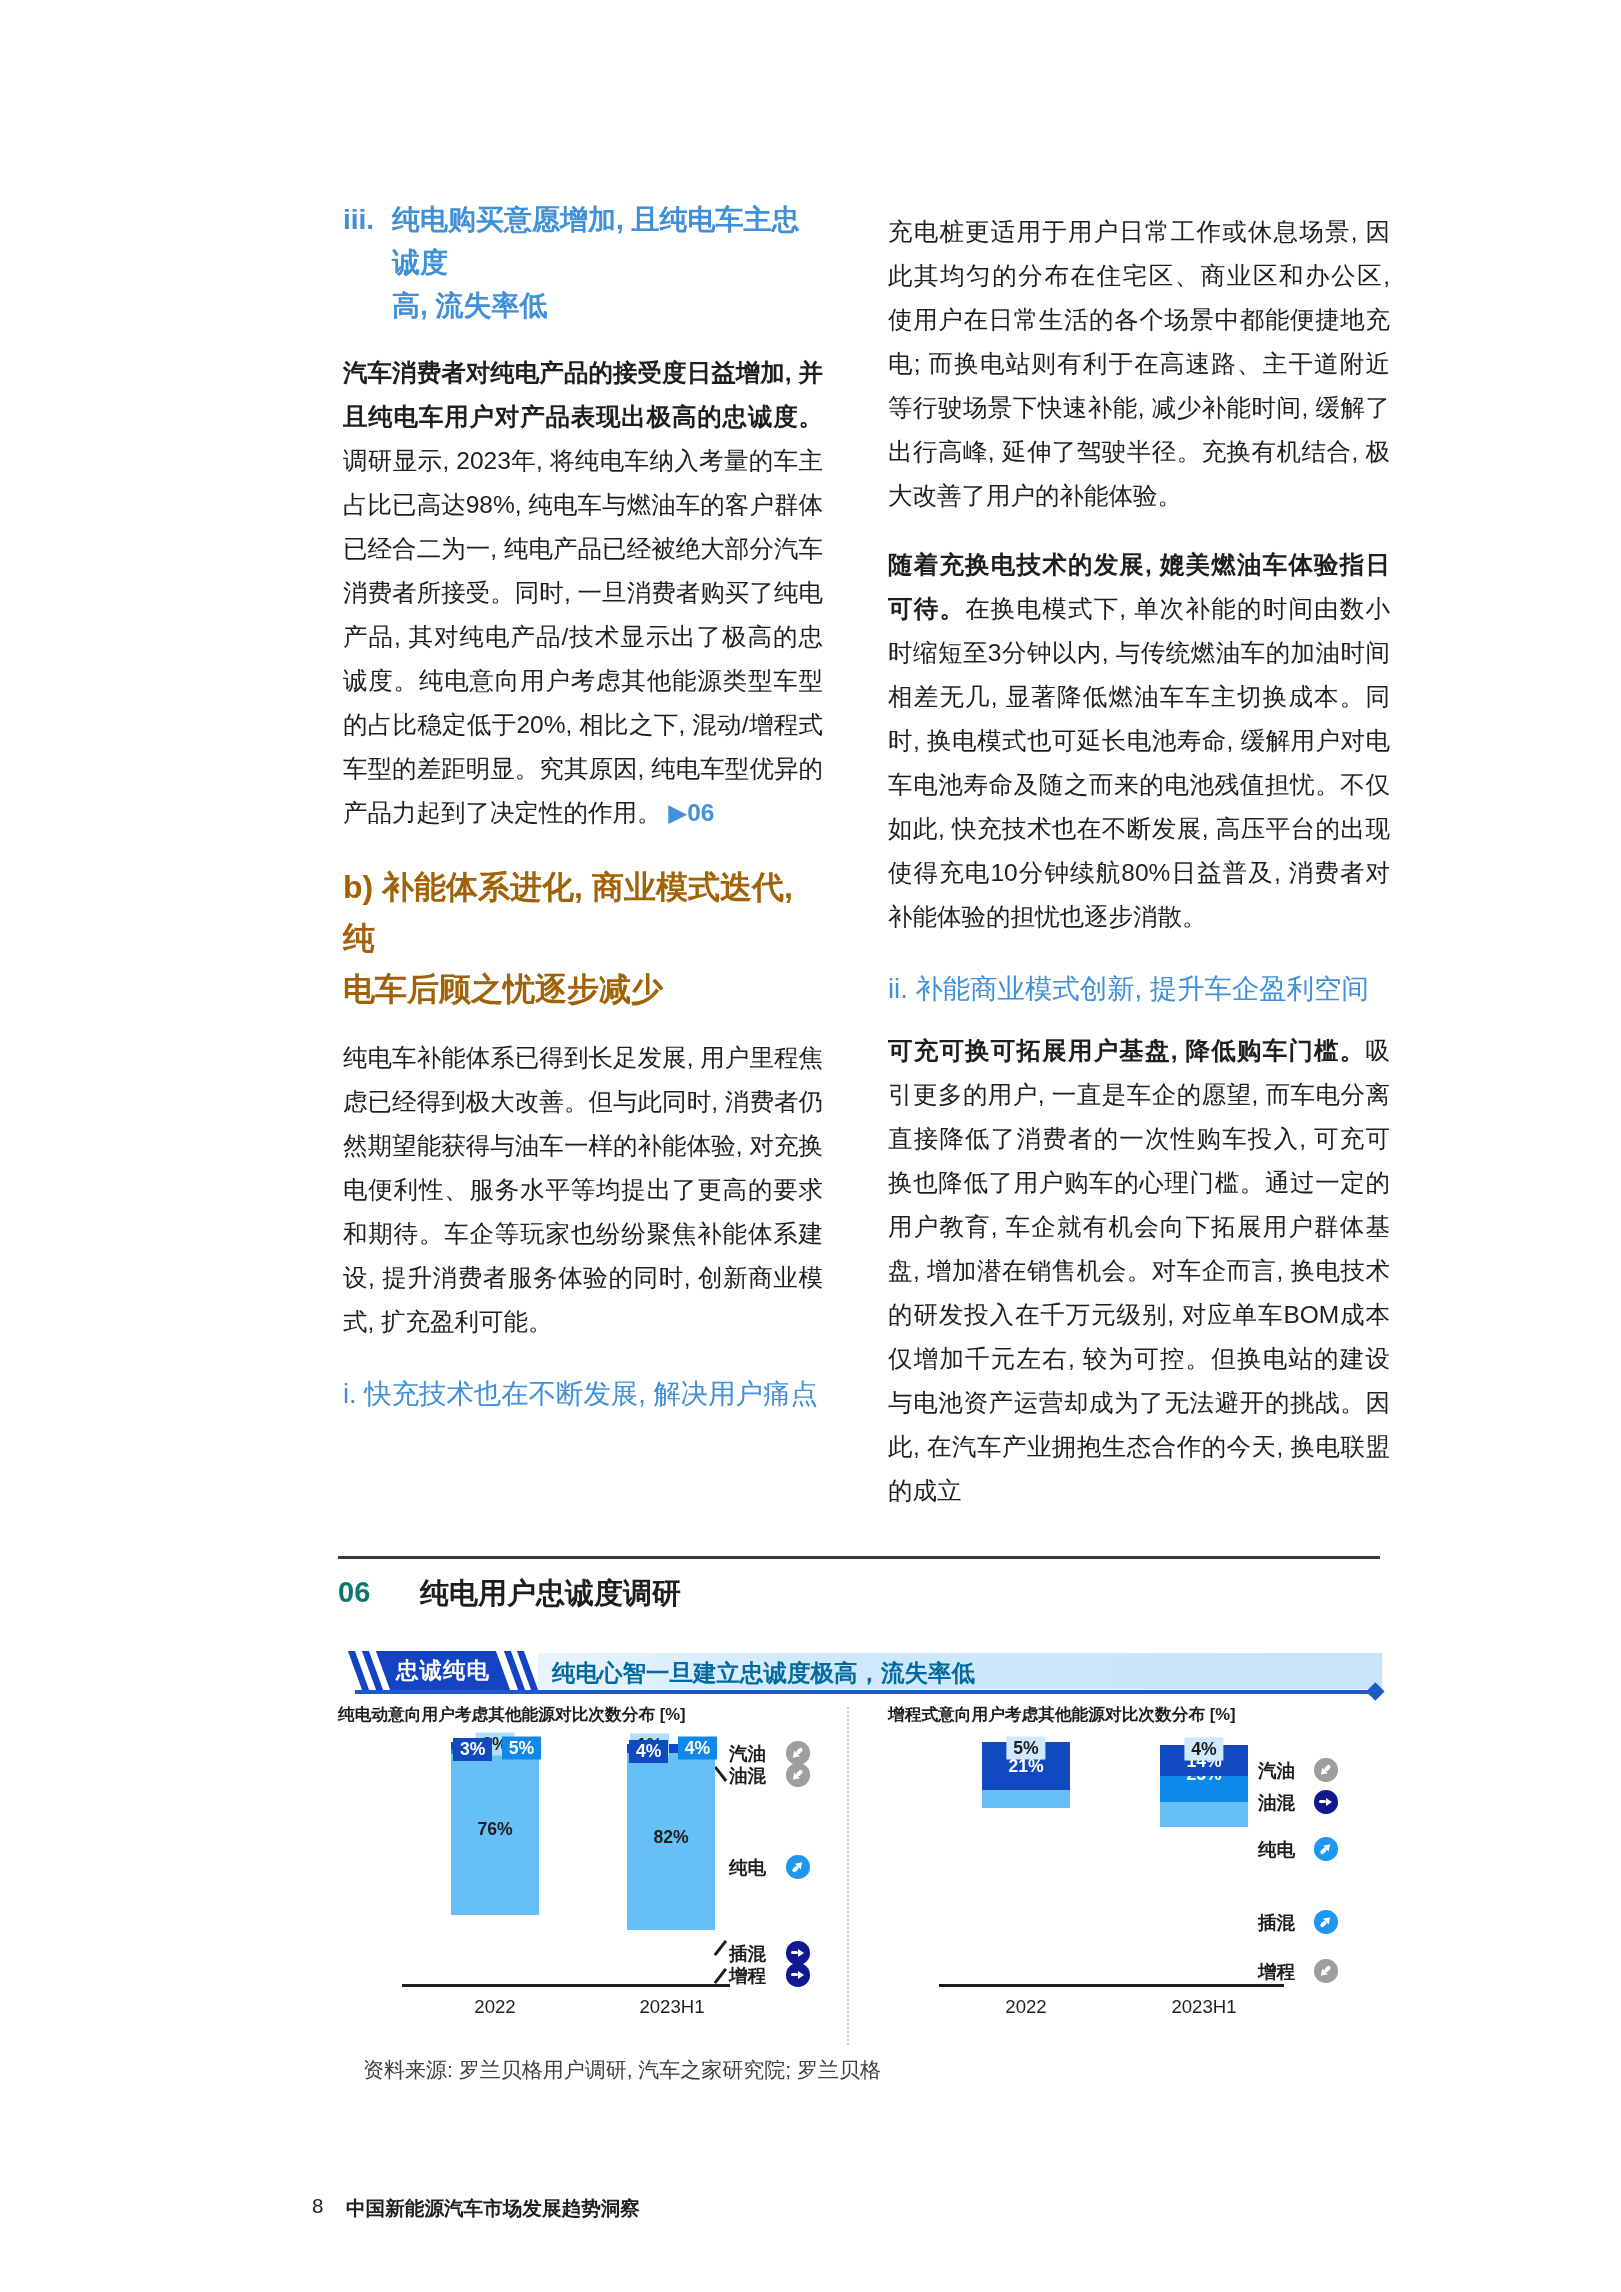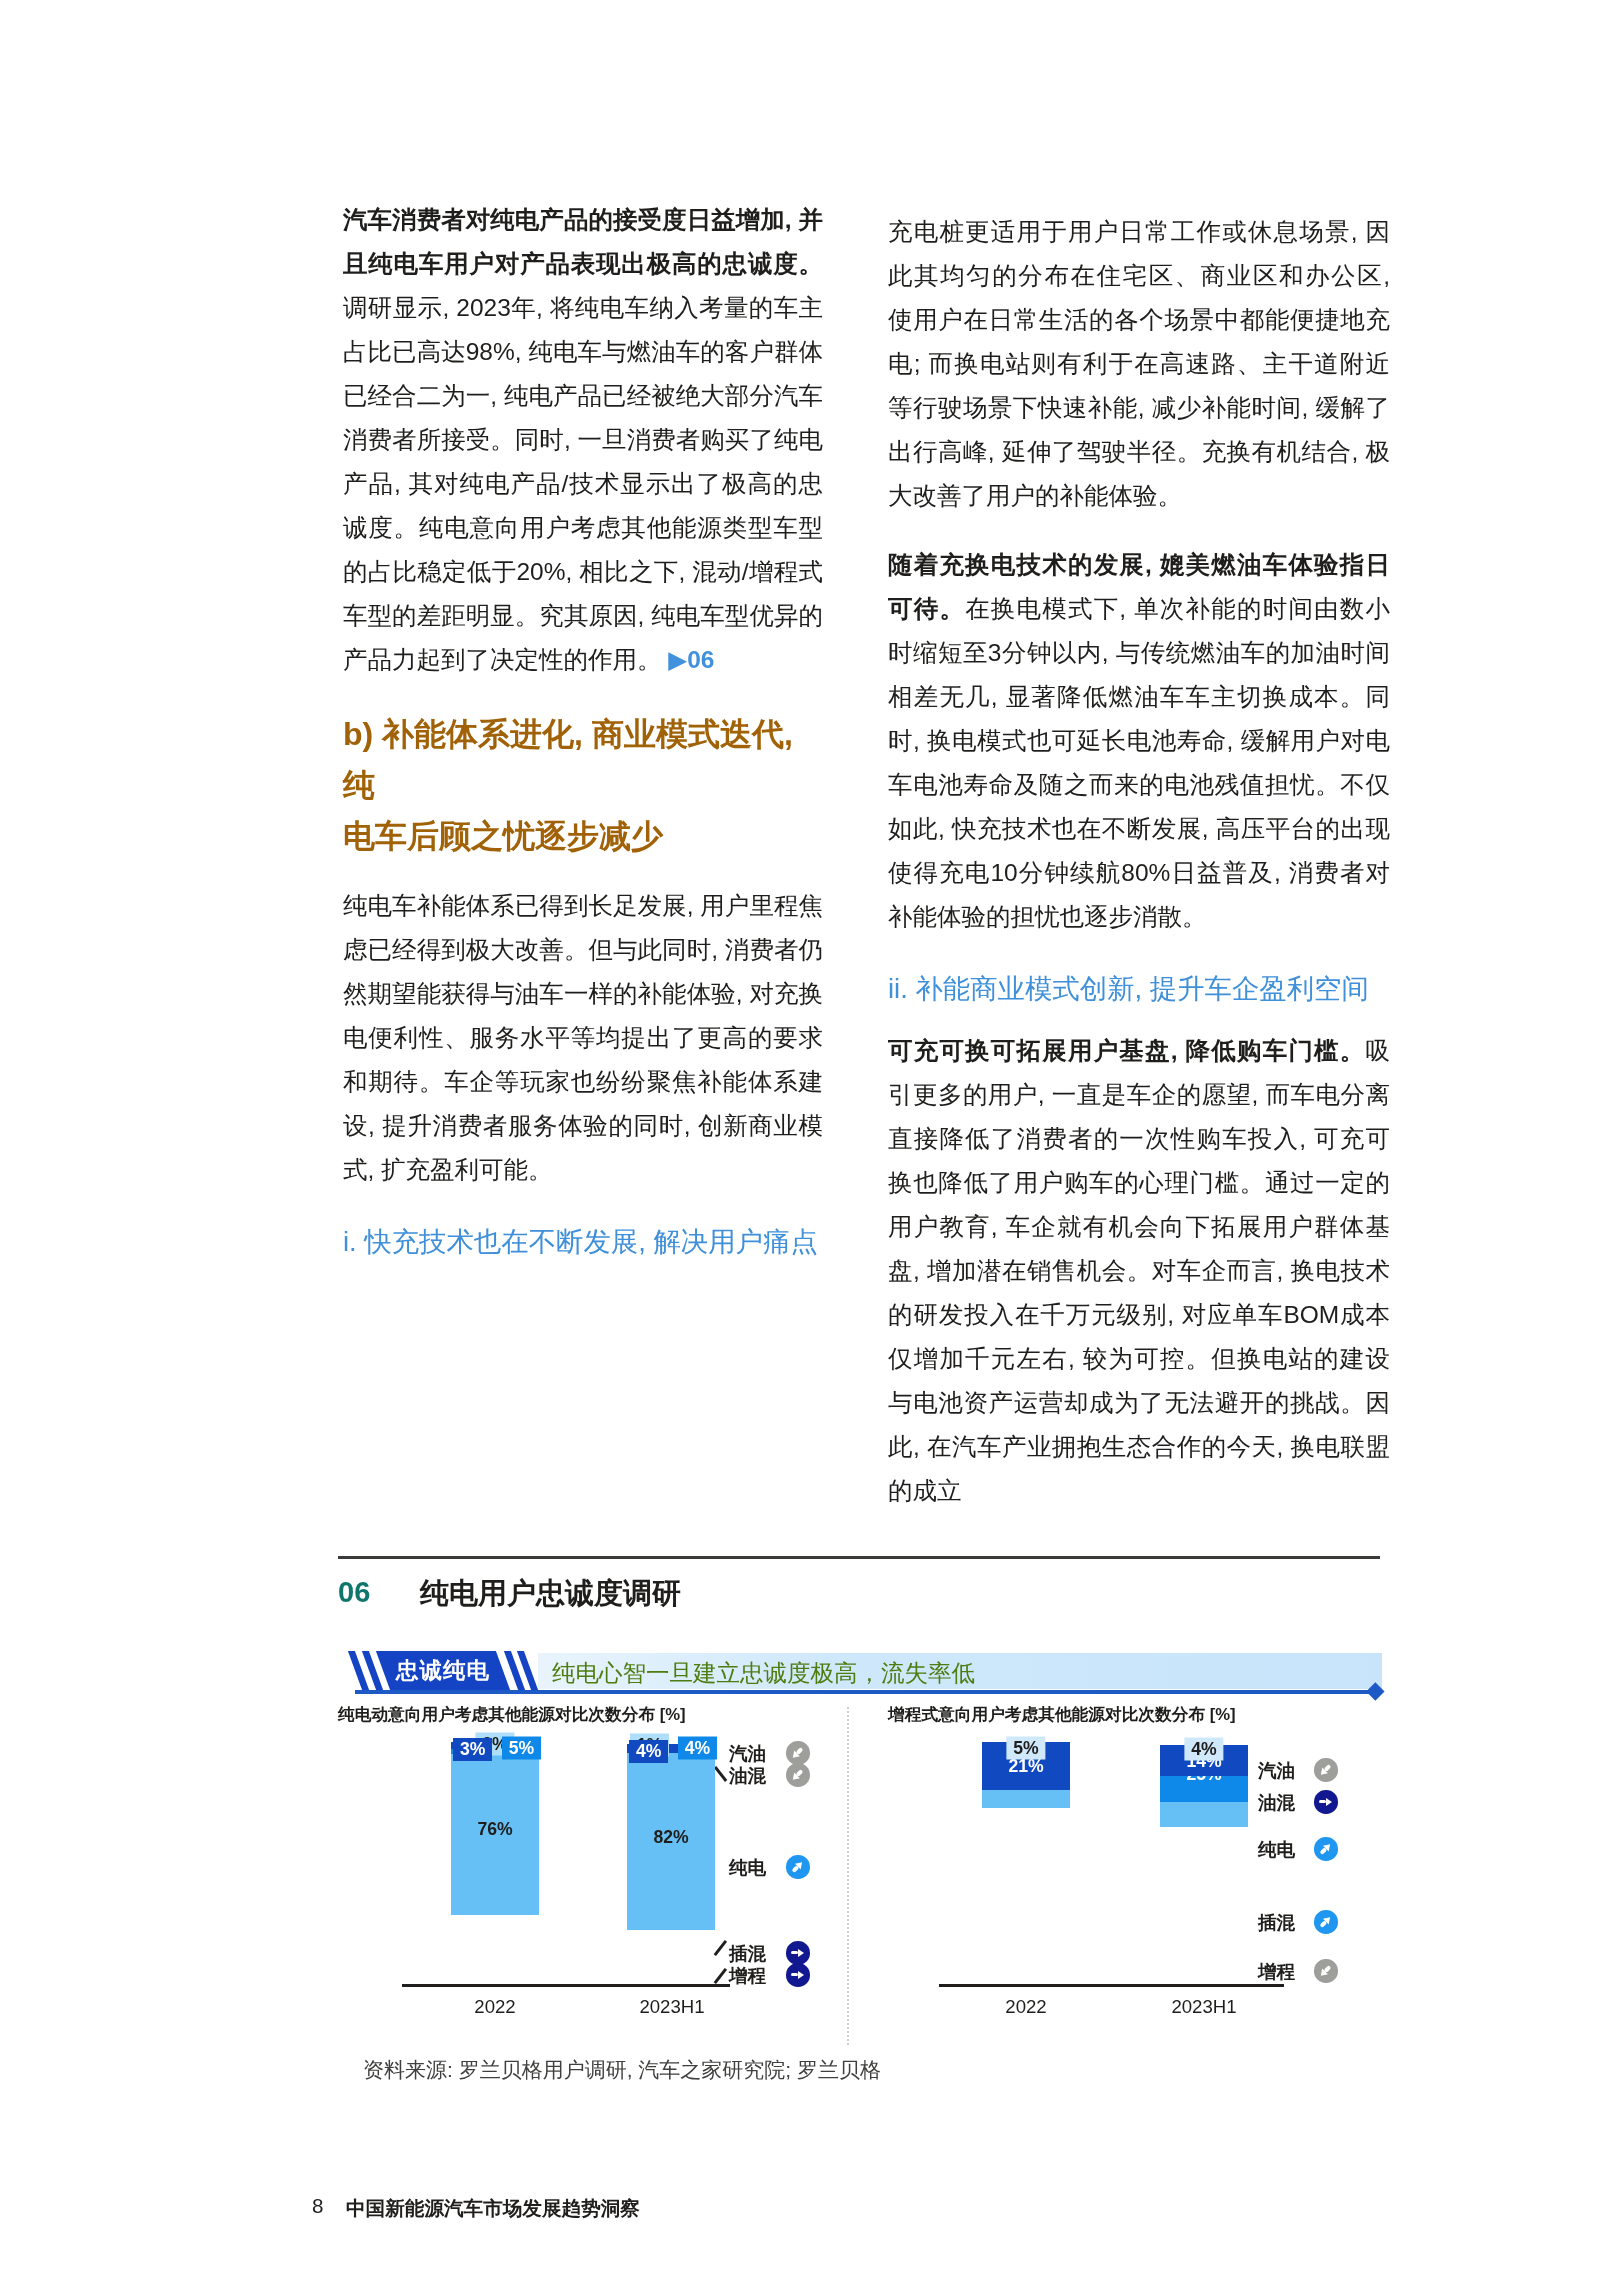--- a/index.html
+++ b/index.html
@@ -23,21 +23,21 @@
   .ex-num{position:absolute;left:338px;top:1576px;font-size:29px;font-weight:700;color:#0f766e;}
   .ex-title{position:absolute;left:420px;top:1574px;font-size:29px;font-weight:700;color:#1f1e1c;}
   
   .stripe{position:absolute;top:1651px;width:6.9px;height:39px;background:#1443c4;transform:skewX(20deg);}
   .s1{left:355px;}.s2{left:369px;}.s3{left:511px;}.s4{left:524px;}
   .badge{position:absolute;left:383px;top:1651px;width:120px;height:39px;background:#1443c4;transform:skewX(20deg);
          display:flex;align-items:center;justify-content:center;}
   .badge-text{transform:skewX(-20deg);color:#fff;font-size:22.5px;font-weight:700;letter-spacing:1px;white-space:nowrap;}
   .band{position:absolute;left:538px;top:1653px;width:844px;height:36px;
         background:linear-gradient(90deg,#e9f4fd 0%,#cfe8fb 35%,#c7e4fa 100%);}
-  .band-msg{position:absolute;left:552px;top:1657px;font-size:23.5px;font-weight:400;color:#4d7c0f;white-space:nowrap;}
+  .band-msg{position:absolute;left:552px;top:1657px;font-size:23.5px;font-weight:700;color:#0369a1;white-space:nowrap;}
   .ribbon-line{position:absolute;left:355px;top:1690px;width:1017px;height:3.9px;background:#1d5ac6;}
   .ribbon-diamond{position:absolute;left:1369px;top:1685px;width:12.7px;height:12.7px;background:#1d5ac6;transform:rotate(45deg);}
   
   .chart-subtitle{position:absolute;top:1703px;font-size:16.7px;font-weight:700;color:#1f1e1c;white-space:nowrap;}
   #subtitle-left{left:338px;}
   #subtitle-right{left:888px;}
   .v-dotted{position:absolute;left:847px;top:1707px;height:338px;border-left:2.9px dotted #cdcdcd;}
   #chart-layer div{position:absolute;}
   .axis{height:2.9px;background:#1f1e1c;z-index:1;}
   .bar{z-index:2;}
@@ -62,20 +62,27 @@
   .source{position:absolute;left:363px;top:2056px;font-size:21px;color:#3f3f3e;}
   .footer-num{position:absolute;left:312px;top:2194px;font-size:20.6px;color:#1f1e1c;}
   .footer-title{position:absolute;left:346px;top:2195px;font-size:19.6px;font-weight:700;color:#1f1e1c;}
 </style>
 </head>
 <body>
 
 <div class="page">
 
   <div class="col" id="col-left">
+    <div class="h-iii">
+      <span class="marker">iii.</span>
+      <span>
+        <span class="hline">纯电购买意愿增加, 且纯电车主忠诚度</span>
+        <span class="hline">高, 流失率低</span>
+      </span>
+    </div>
     <p><strong>汽车消费者对纯电产品的接受度日益增加, 并且纯电车用户对产品表现出极高的忠诚度。</strong><span>调研显示, 2023年, 将纯电车纳入考量的车主占比已高达98%, 纯电车与燃油车的客户群体已经合二为一, 纯电产品已经被绝大部分汽车消费者所接受。同时, 一旦消费者购买了纯电产品, 其对纯电产品/技术显示出了极高的忠诚度。纯电意向用户考虑其他能源类型车型的占比稳定低于20%, 相比之下, 混动/增程式车型的差距明显。究其原因, 纯电车型优异的产品力起到了决定性的作用。</span><span class="ref"> ▶06</span></p>
     <div class="h-navy">
       <span class="hline">b) 补能体系进化, 商业模式迭代, 纯</span>
       <span class="hline">电车后顾之忧逐步减少</span>
     </div>
     <p>纯电车补能体系已得到长足发展, 用户里程焦虑已经得到极大改善。但与此同时, 消费者仍然期望能获得与油车一样的补能体验, 对充换电便利性、服务水平等均提出了更高的要求和期待。车企等玩家也纷纷聚焦补能体系建设, 提升消费者服务体验的同时, 创新商业模式, 扩充盈利可能。</p>
     <div class="h-sub">i. 快充技术也在不断发展, 解决用户痛点</div>
   </div>
 
   <div class="col" id="col-right">

